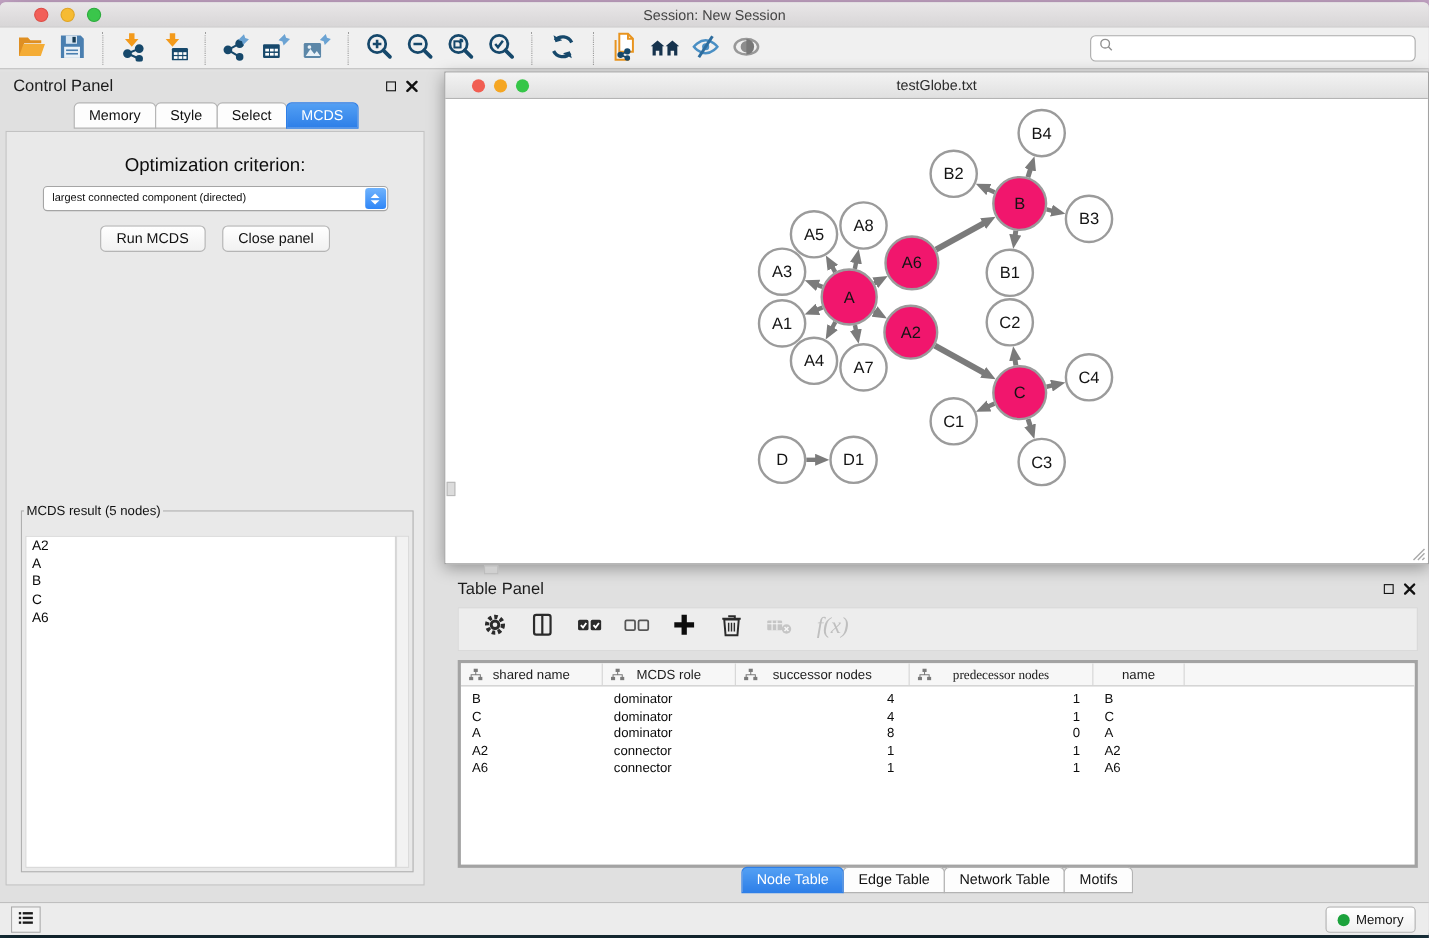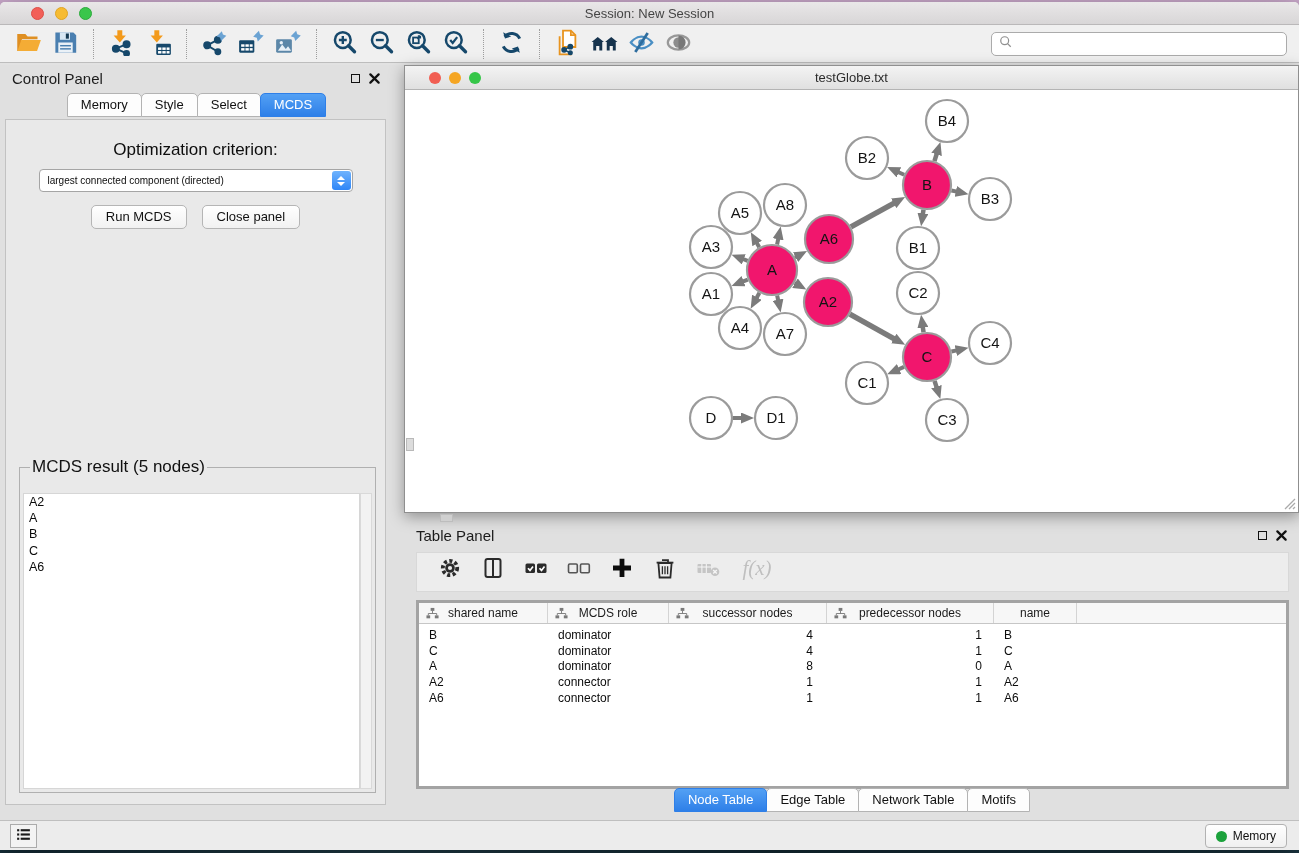--- a/index.html
+++ b/index.html
@@ -60,21 +60,21 @@
     align-items:center; justify-content:center; gap:2px; }
   .sel-step i { width:0; height:0; border-left:4px solid transparent; border-right:4px solid transparent; }
   .sel-step .up { border-bottom:4px solid #fff; }
   .sel-step .dn { border-top:4px solid #fff; }
   .cp-btn-row { display:flex; justify-content:center; gap:15px; margin-top:13px; }
   .mac-btn { font-size:13px; color:#111; background:linear-gradient(#ffffff,#f1f1f1);
     border:1px solid #b5b5b5; border-radius:5px; padding:3px 14px 4px; cursor:pointer; }
 
   .result-fieldset { position:absolute; left:13px; right:9px; top:337px; bottom:11px;
     border:1px solid #b0b0b0; font-size:12px; color:#111; padding:2px; }
-  .result-fieldset legend { font-size:17px; padding:0 2px; margin-left:8px; }
+  .result-fieldset legend { font-size:12px; padding:0 2px; margin-left:0; }
   .result-list { position:absolute; left:3px; right:15px; top:16px; bottom:3px;
     background:#fff; border:1px solid #d6d6d6; overflow:hidden; }
   .result-scroll { position:absolute; right:3px; top:16px; bottom:3px; width:12px;
     background:#f2f2f2; border:1px solid #d9d9d9; }
   .result-item { font-size:12.5px; color:#0a0a0a; line-height:16.2px; padding-left:5px; }
 
   
   .netwin { position:absolute; left:404px; top:0; width:895px; height:448px;
     background:#fff; border:1px solid #8f8f8f; box-shadow:0 4px 14px rgba(0,0,0,.35); }
   .nw-titlebar { height:24px; background:linear-gradient(#f3f3f3,#e0e0e0);
@@ -581,21 +581,21 @@
               <span class="h-icon"><svg viewBox="0 0 14 14">
                   <g fill="#7a7a7a">
                     <rect x="5" y="1" width="4" height="3.2"></rect>
                     <rect x="0.5" y="9" width="4" height="3.2"></rect>
                     <rect x="9.5" y="9" width="4" height="3.2"></rect>
                   </g>
                   <path d="M7 4.2V7M2.5 9V7h9v2" stroke="#7a7a7a" fill="none" stroke-width="1"></path>
                 </svg></span>
               <span>successor nodes</span>
             </div>
-            <div class="th-cell" style="width: 167px;">
+            <div class="th-cell" style="width: 167px; font-family: Liberation Serif, serif;">
               <span class="h-icon"><svg viewBox="0 0 14 14">
                   <g fill="#7a7a7a">
                     <rect x="5" y="1" width="4" height="3.2"></rect>
                     <rect x="0.5" y="9" width="4" height="3.2"></rect>
                     <rect x="9.5" y="9" width="4" height="3.2"></rect>
                   </g>
                   <path d="M7 4.2V7M2.5 9V7h9v2" stroke="#7a7a7a" fill="none" stroke-width="1"></path>
                 </svg></span>
               <span>predecessor nodes</span>
             </div>

